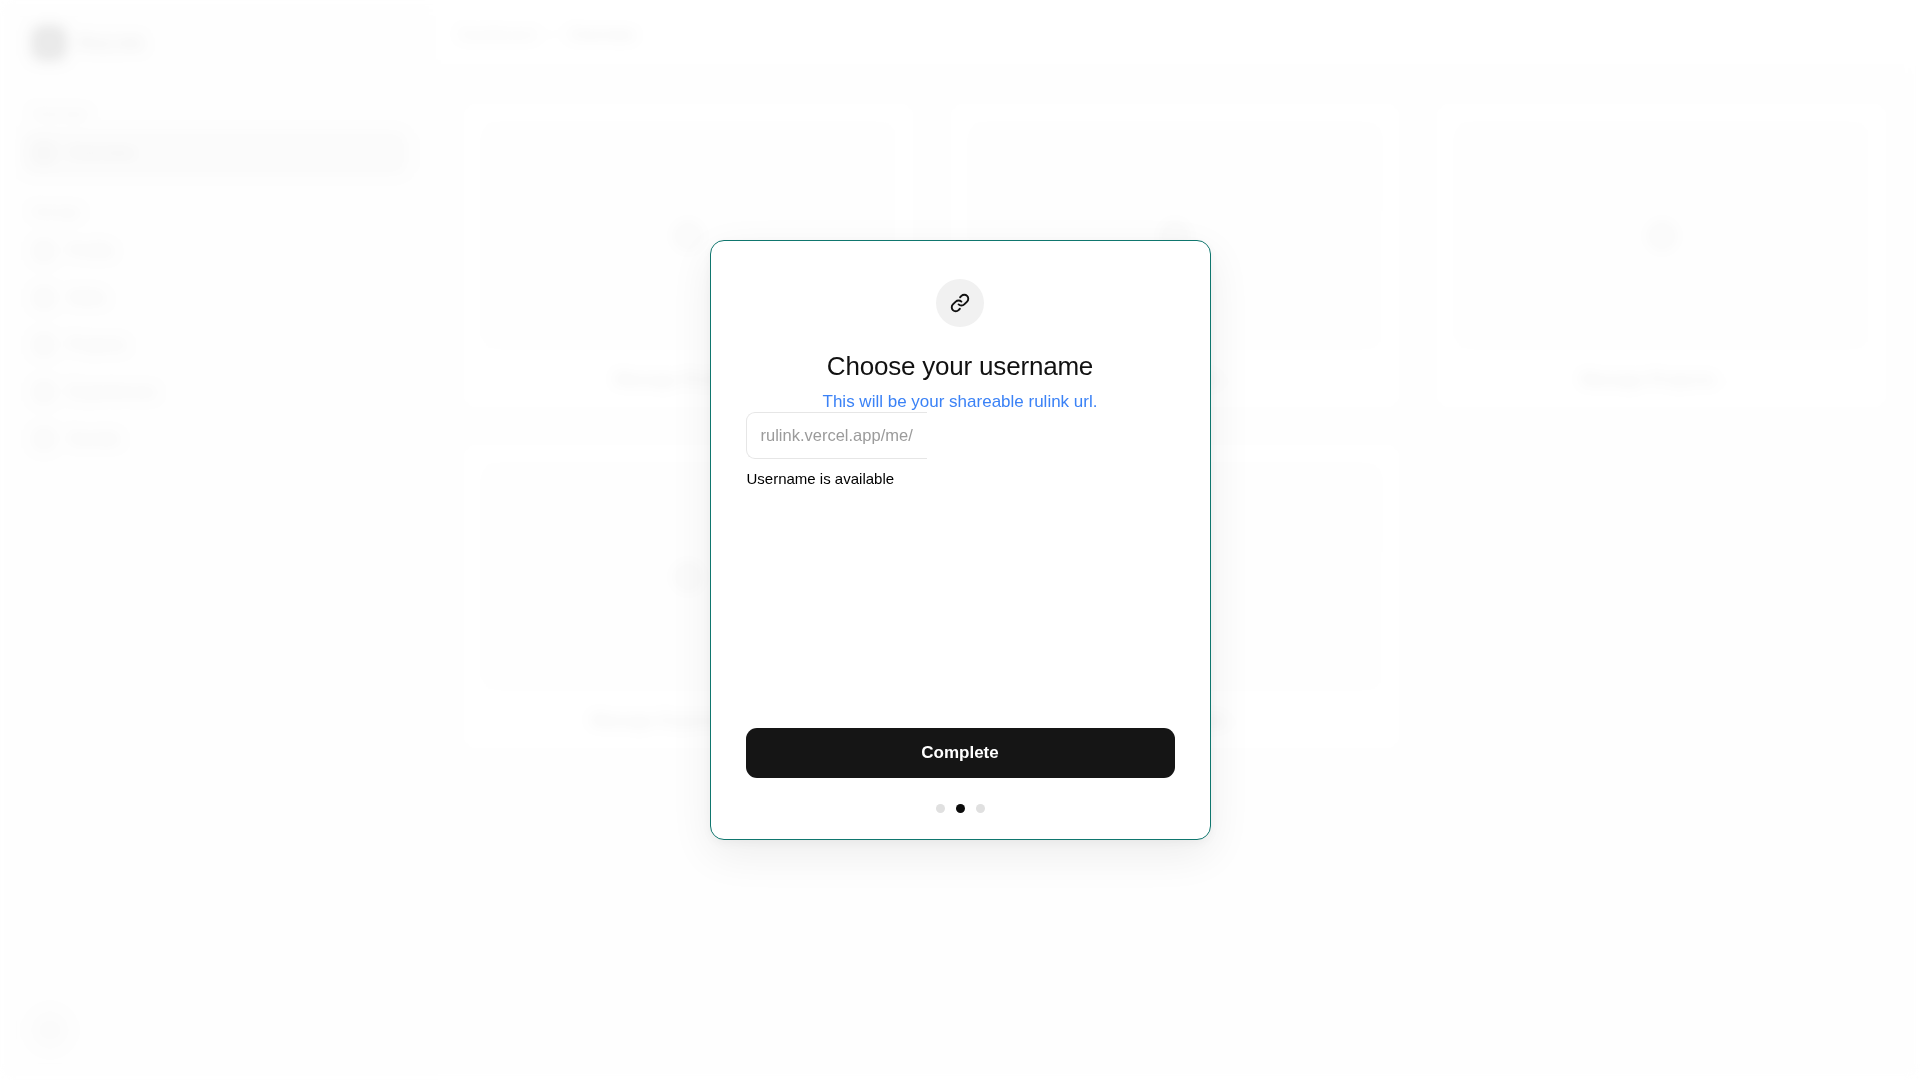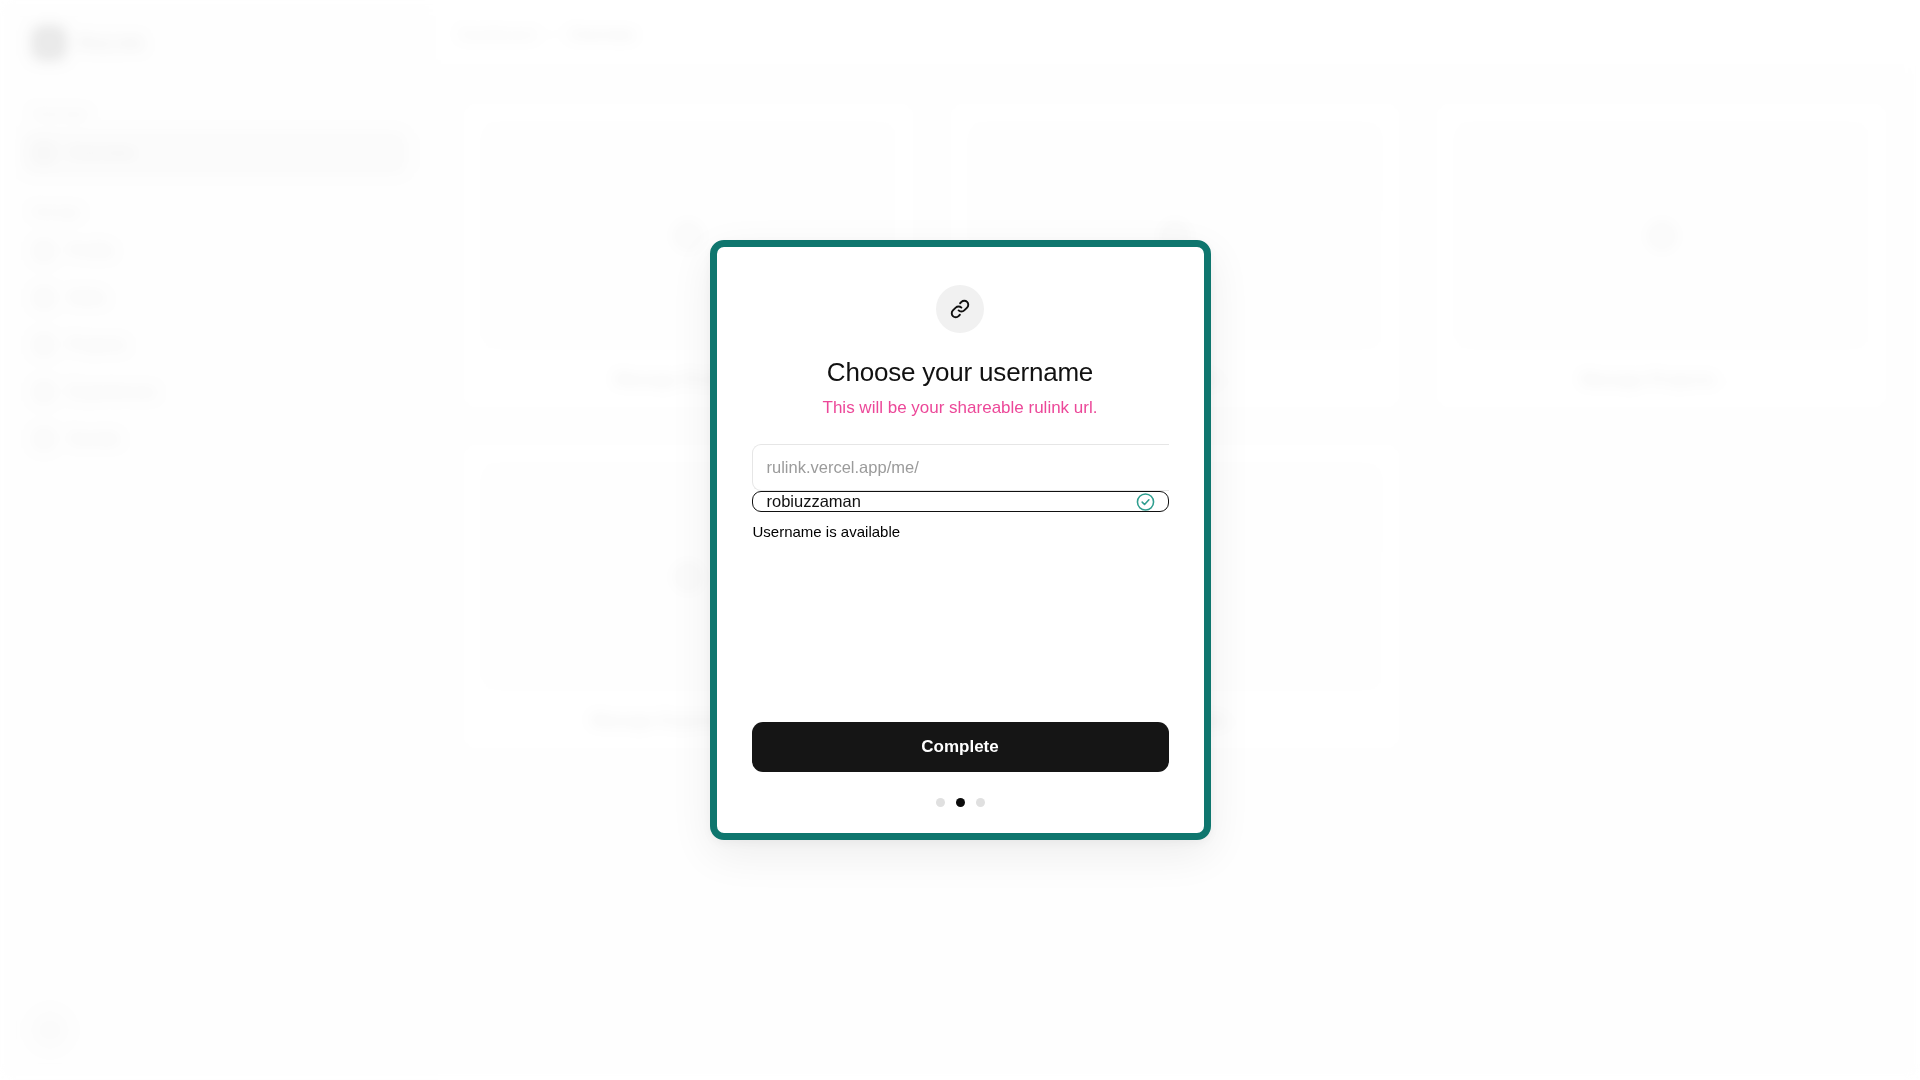--- a/index.html
+++ b/index.html
@@ -122,48 +122,47 @@
 
   
   #overlay {
     position: absolute; inset: 0;
     background: rgba(255,255,255,.55);
     display: flex; align-items: center; justify-content: center;
   }
   #modal {
     width: 501px; height: 600px;
     background: #ffffff;
-    border: 7px solid #0f766e;
+    border: 1px solid #0f766e;
     border-radius: 14px;
     box-shadow: 0 14px 44px rgba(0,0,0,.07), 0 3px 10px rgba(0,0,0,.04);
     padding: 34px 35px 26px 35px;
     display: flex; flex-direction: column;
     align-items: center;
   }
 
   .modal-badge {
     width: 48px; height: 48px; border-radius: 50%;
     background: #f1f1f1;
     display: flex; align-items: center; justify-content: center;
     margin-top: 4px;
   }
   .modal-title {
     margin-top: 24px;
     font-size: 26px; font-weight: 400; color: #111111;
     letter-spacing: -.2px;
   }
   .modal-sub {
     margin-top: 10px;
-    font-size: 17px; color: #ec4899; font-weight: 400;
+    font-size: 17px; color: #3b82f6; font-weight: 400;
   }
 
   .field-row {
-    margin-top: 26px;
     width: 100%;
-    display: flex; align-items: stretch; flex-direction: column;
+    display: flex; align-items: stretch;
   }
   .field-prefix {
     height: 47px;
     display: flex; align-items: center;
     padding: 0 14px;
     border: 1px solid #e6e6e6;
     border-right: none;
     border-radius: 9px 0 0 9px;
     background: #ffffff;
     color: #9b9b9b;
@@ -335,29 +334,20 @@
         <path d="M10.6 13.4a4 4 0 0 0 5.66 0l2.83-2.83a4 4 0 1 0-5.66-5.66l-1.3 1.3"></path>
         <path d="M13.4 10.6a4 4 0 0 0-5.66 0l-2.83 2.83a4 4 0 1 0 5.66 5.66l1.3-1.3"></path>
       </svg>
     </div>
 
     <h1 class="modal-title">Choose your username</h1>
     <p class="modal-sub">This will be your shareable rulink url.</p>
 
     <div class="field-row">
       <div class="field-prefix">rulink.vercel.app/me/</div>
-      <div class="field-input-wrap">
-        <input class="field-input" type="text" value="robiuzzaman" style="">
-        <span class="field-check">
-          <svg width="21" height="21" viewBox="0 0 24 24" fill="none" stroke="#2f9e8f" stroke-width="1.8" stroke-linecap="round" stroke-linejoin="round">
-            <circle cx="12" cy="12" r="9.2"></circle>
-            <path d="M8.2 12.2l2.7 2.7 5-5.4"></path>
-          </svg>
-        </span>
-      </div>
     </div>
 
     <div class="field-hint">Username is available</div>
 
     <div class="modal-spacer"></div>
 
     <button class="complete-btn">Complete</button>
 
     <div class="dots">
       <span class="dot"></span>

